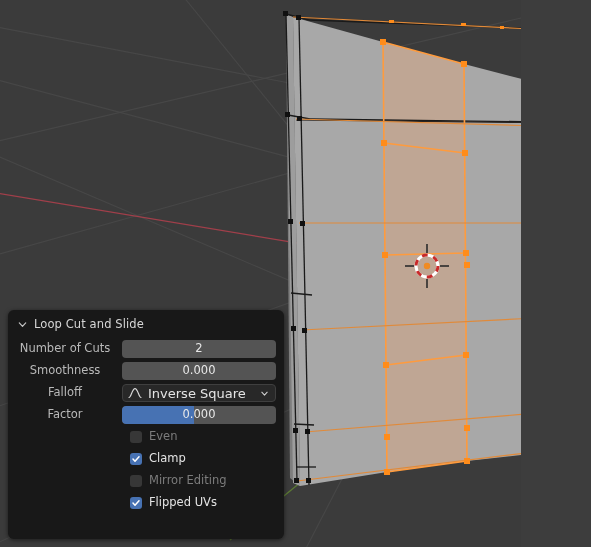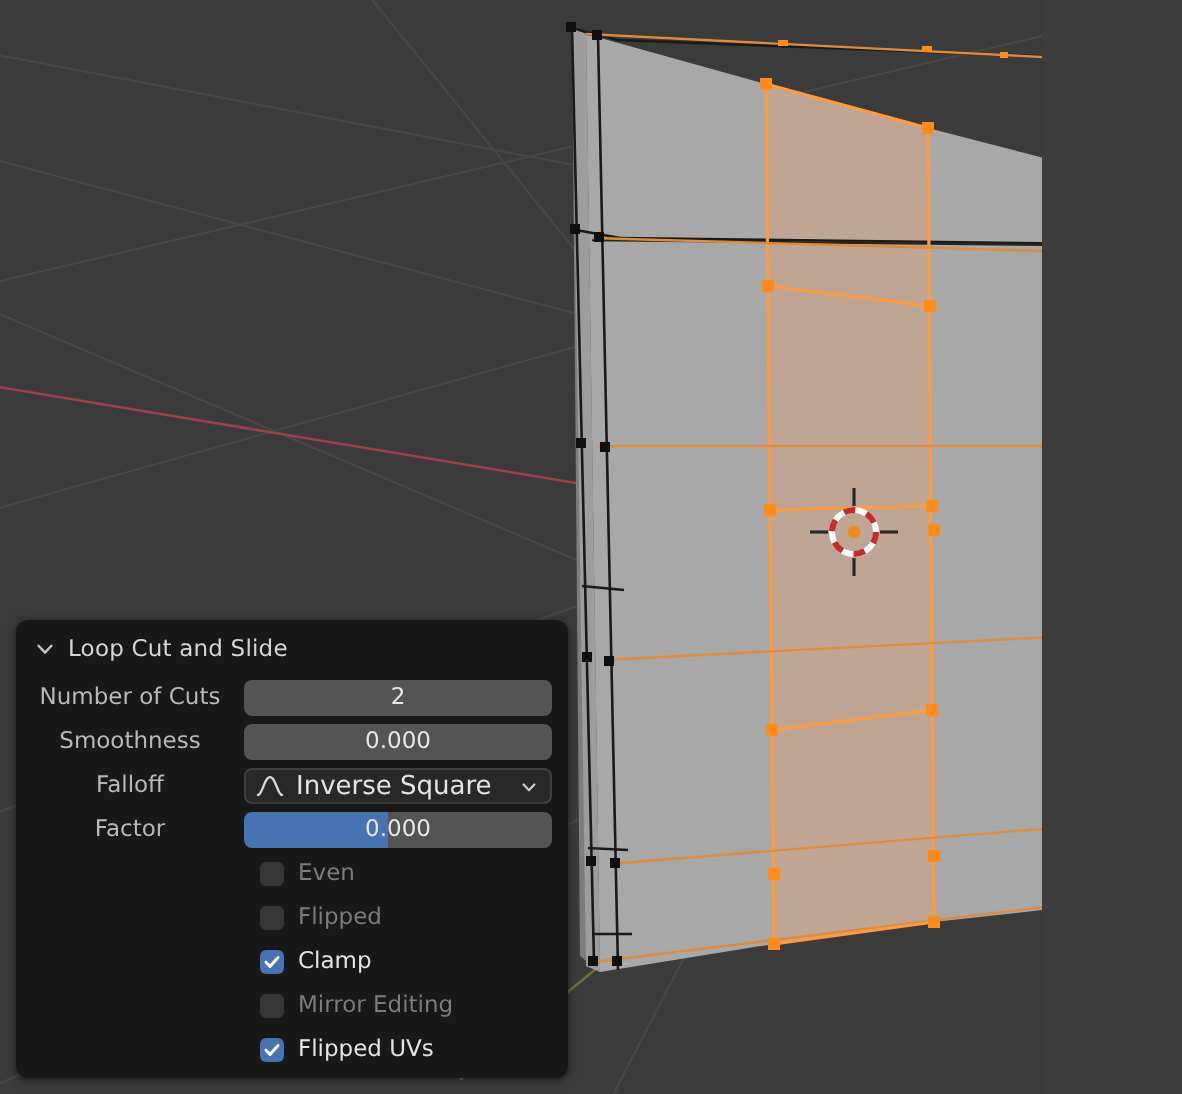--- a/index.html
+++ b/index.html
@@ -406,24 +406,20 @@
           <div class="slider-fill" style="width: 47%;"></div>
           <span class="field-value">0.000</span>
         </div>
       </div>
 
       <div class="check-row">
         <span class="checkbox disabled"></span>
         <span class="check-label dim">Even</span>
       </div>
 
-      <div class="check-row">
-        <span class="checkbox disabled"></span>
-        <span class="check-label dim">Flipped</span>
-      </div>
 
       <div class="check-row">
         <span class="checkbox checked">
           <svg class="check-mark" viewBox="0 0 10 10">
             <path d="M2 5.1 L4 7.2 L8 2.8" fill="none" stroke="#ffffff" stroke-width="1.5" stroke-linecap="round" stroke-linejoin="round"></path>
           </svg>
         </span>
         <span class="check-label">Clamp</span>
       </div>
 

